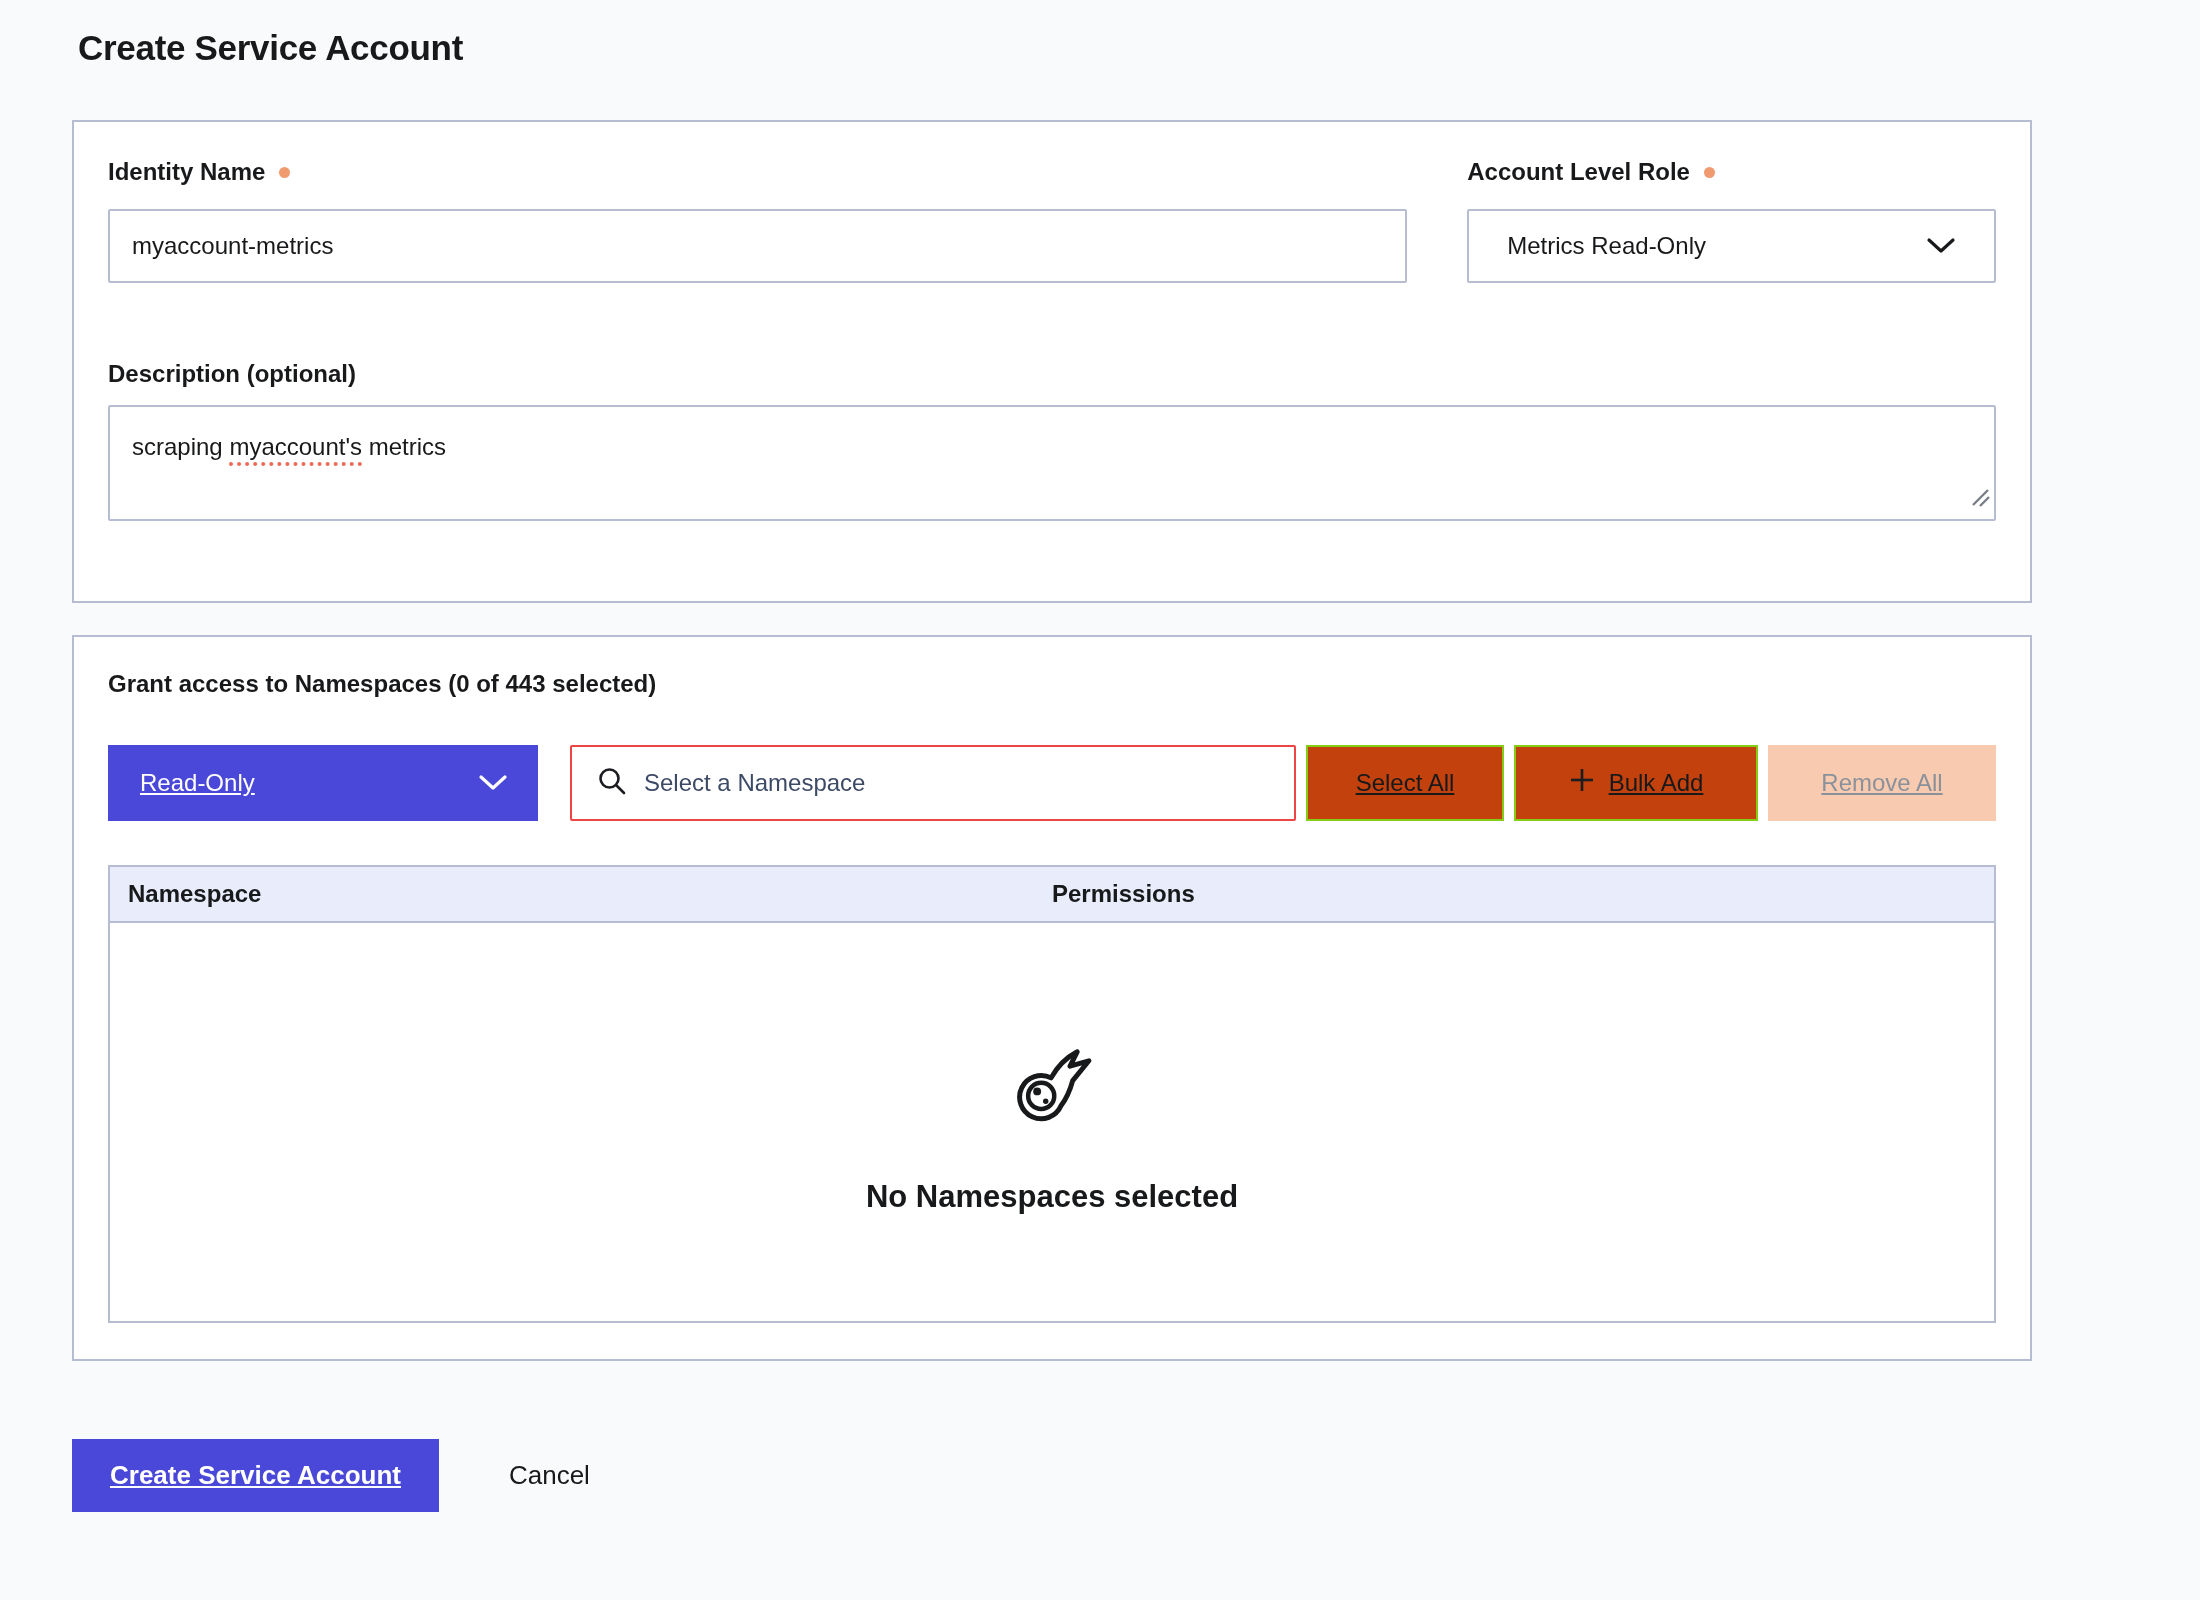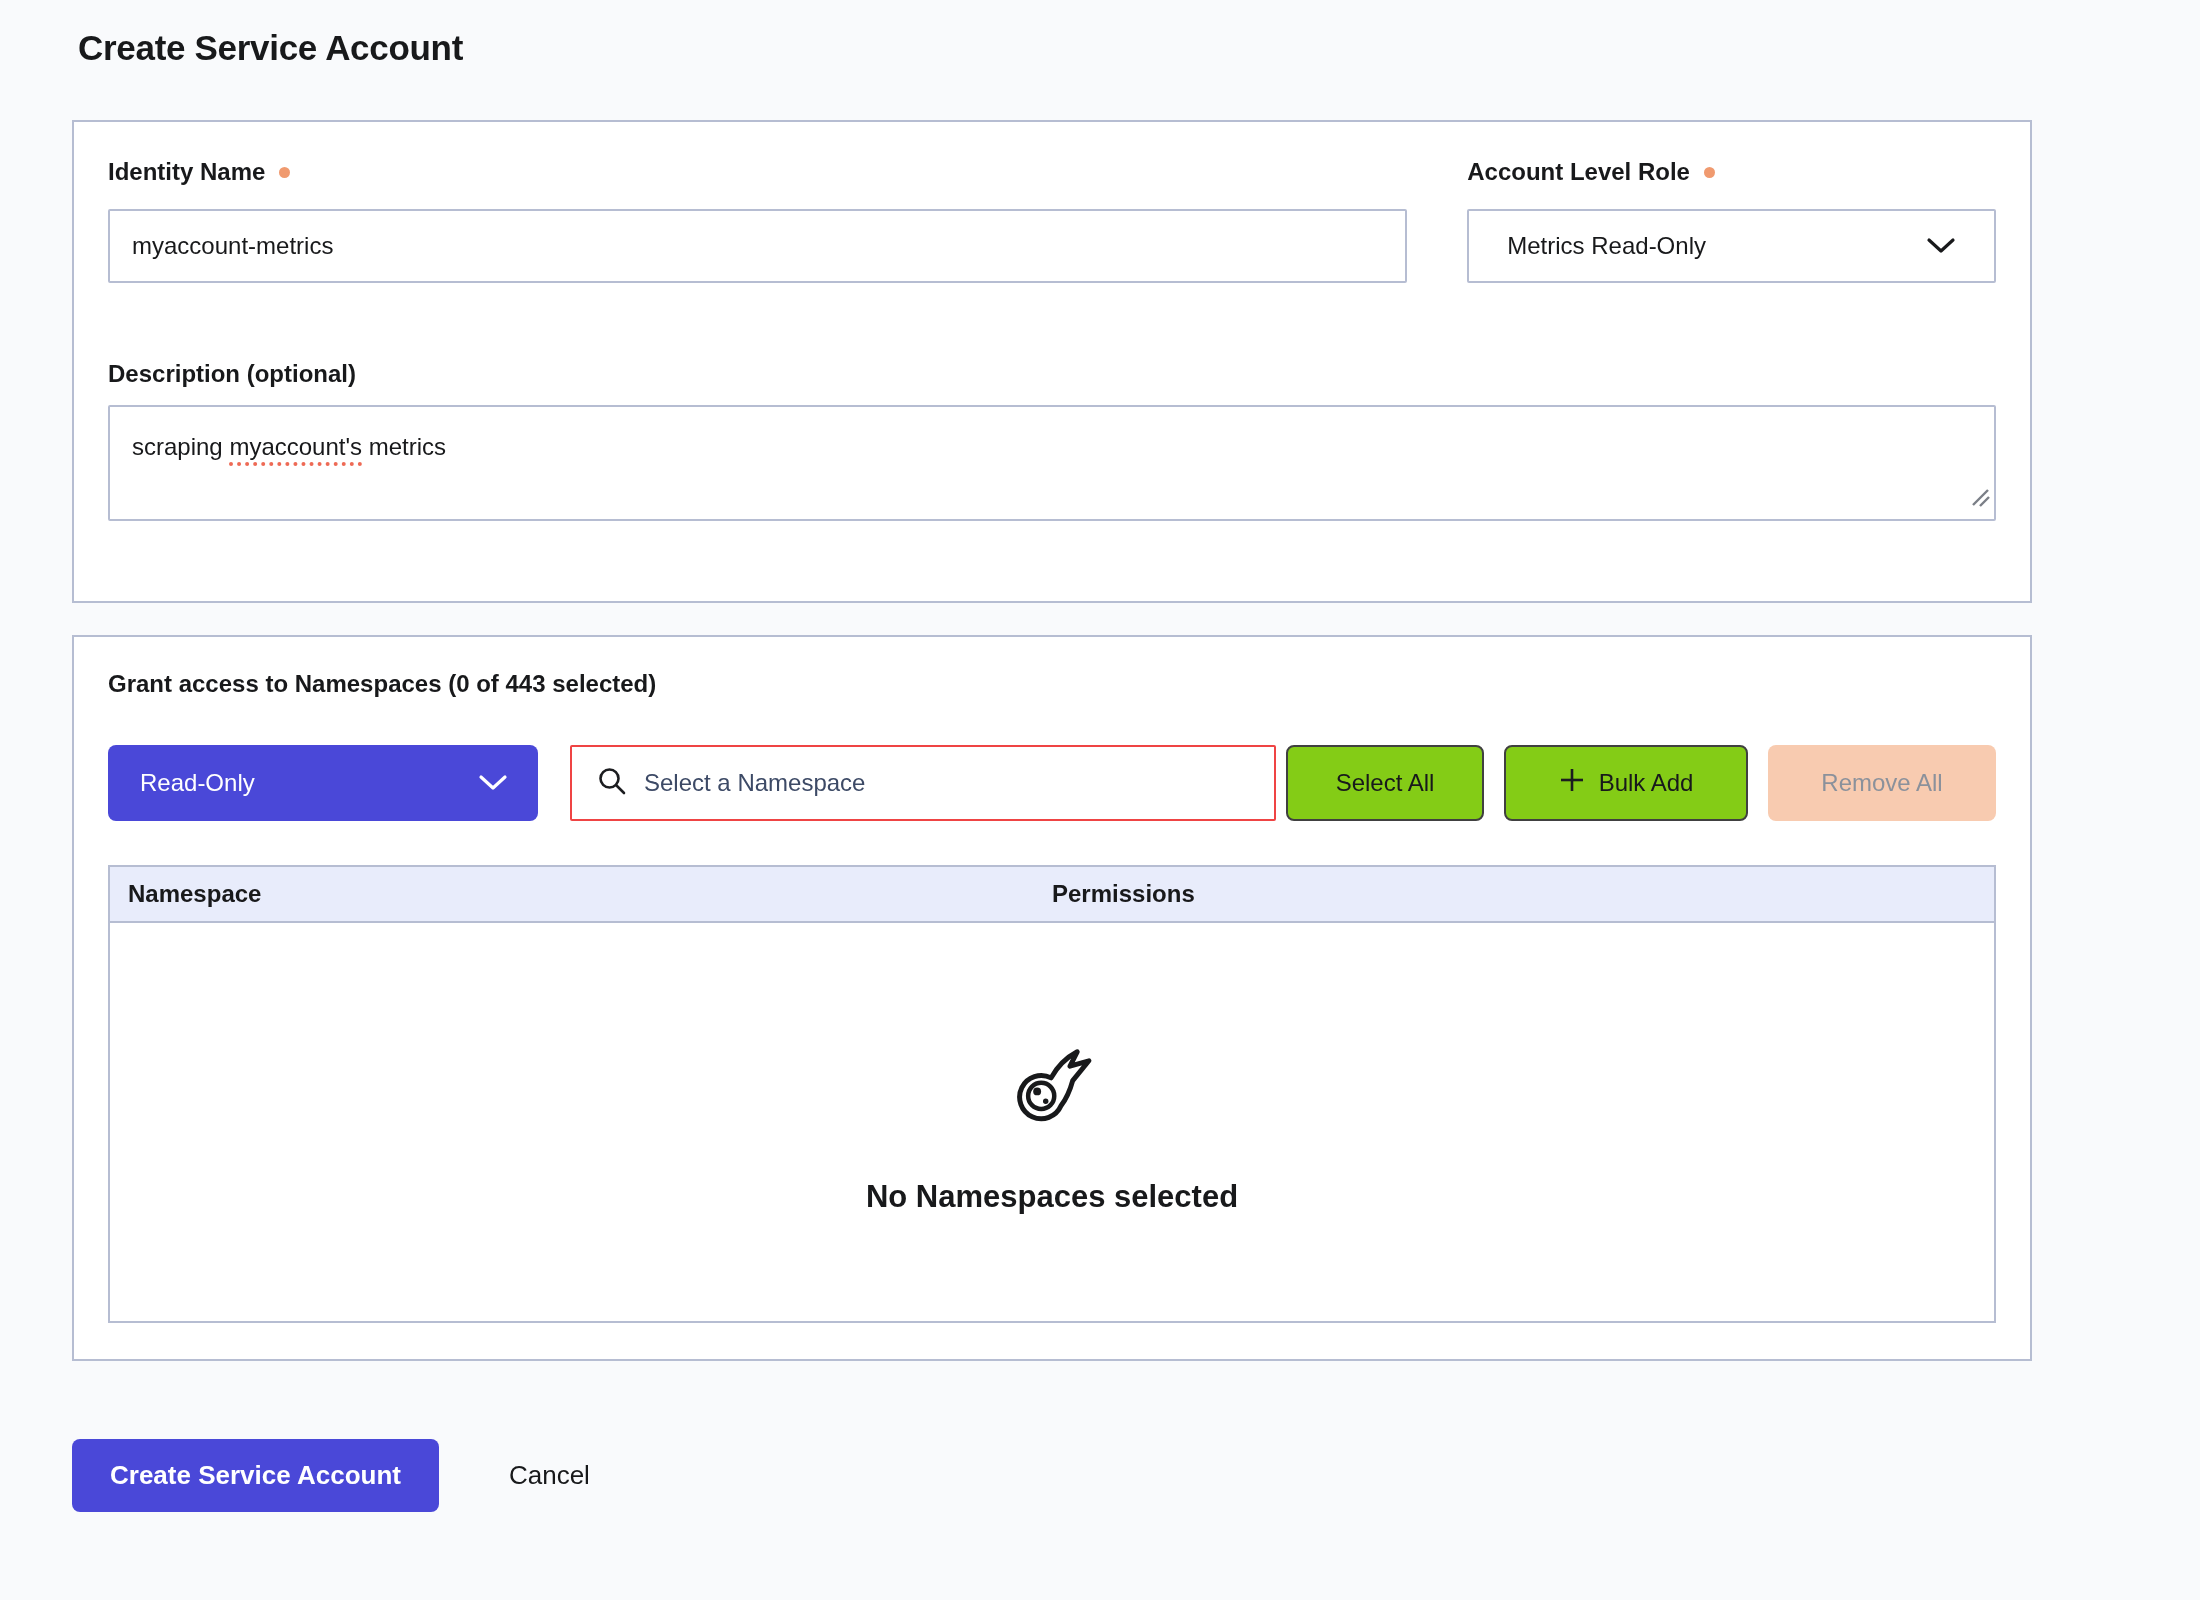--- a/index.html
+++ b/index.html
@@ -106,23 +106,24 @@
     margin-bottom: 46px;
   }
 
   .controls-row { display: flex; align-items: stretch; height: 76px; }
 
   .btn {
     display: flex;
     align-items: center;
     justify-content: center;
     font-size: 24px;
-    border-radius: 8px;
+    border-radius: 0;
     cursor: pointer;
     user-select: none;
+    text-decoration: underline;
   }
   .btn-role-dropdown {
     width: 430px;
     background: #4a48d8;
     color: #ffffff;
     justify-content: flex-start;
     padding: 0 30px 0 32px;
     margin-right: 32px;
   }
   .btn-role-dropdown .select-value { flex: 1; }
@@ -143,24 +144,24 @@
     outline: none;
     font-family: "Liberation Sans", sans-serif;
     font-size: 24px;
     color: #18191b;
     margin-left: 16px;
     background: transparent;
   }
   .search-wrap input::placeholder { color: #3d4a66; opacity: 1; }
 
   .btn-outline {
-    background: #84cc16;
-    border: 2px solid #404040;
-    color: #18191b;
-    margin-right: 20px;
+    background: #c2410c;
+    border: 2px solid #84cc16;
+    color: #18191b;
+    margin-right: 10px;
   }
   .btn-select-all { width: 198px; }
   .btn-bulk-add { width: 244px; }
   .btn-bulk-add svg { margin-right: 14px; }
   .btn-remove-all {
     width: 228px;
     background: #f8cbb0;
     color: #8b919b;
     margin-right: 0;
     cursor: default;

